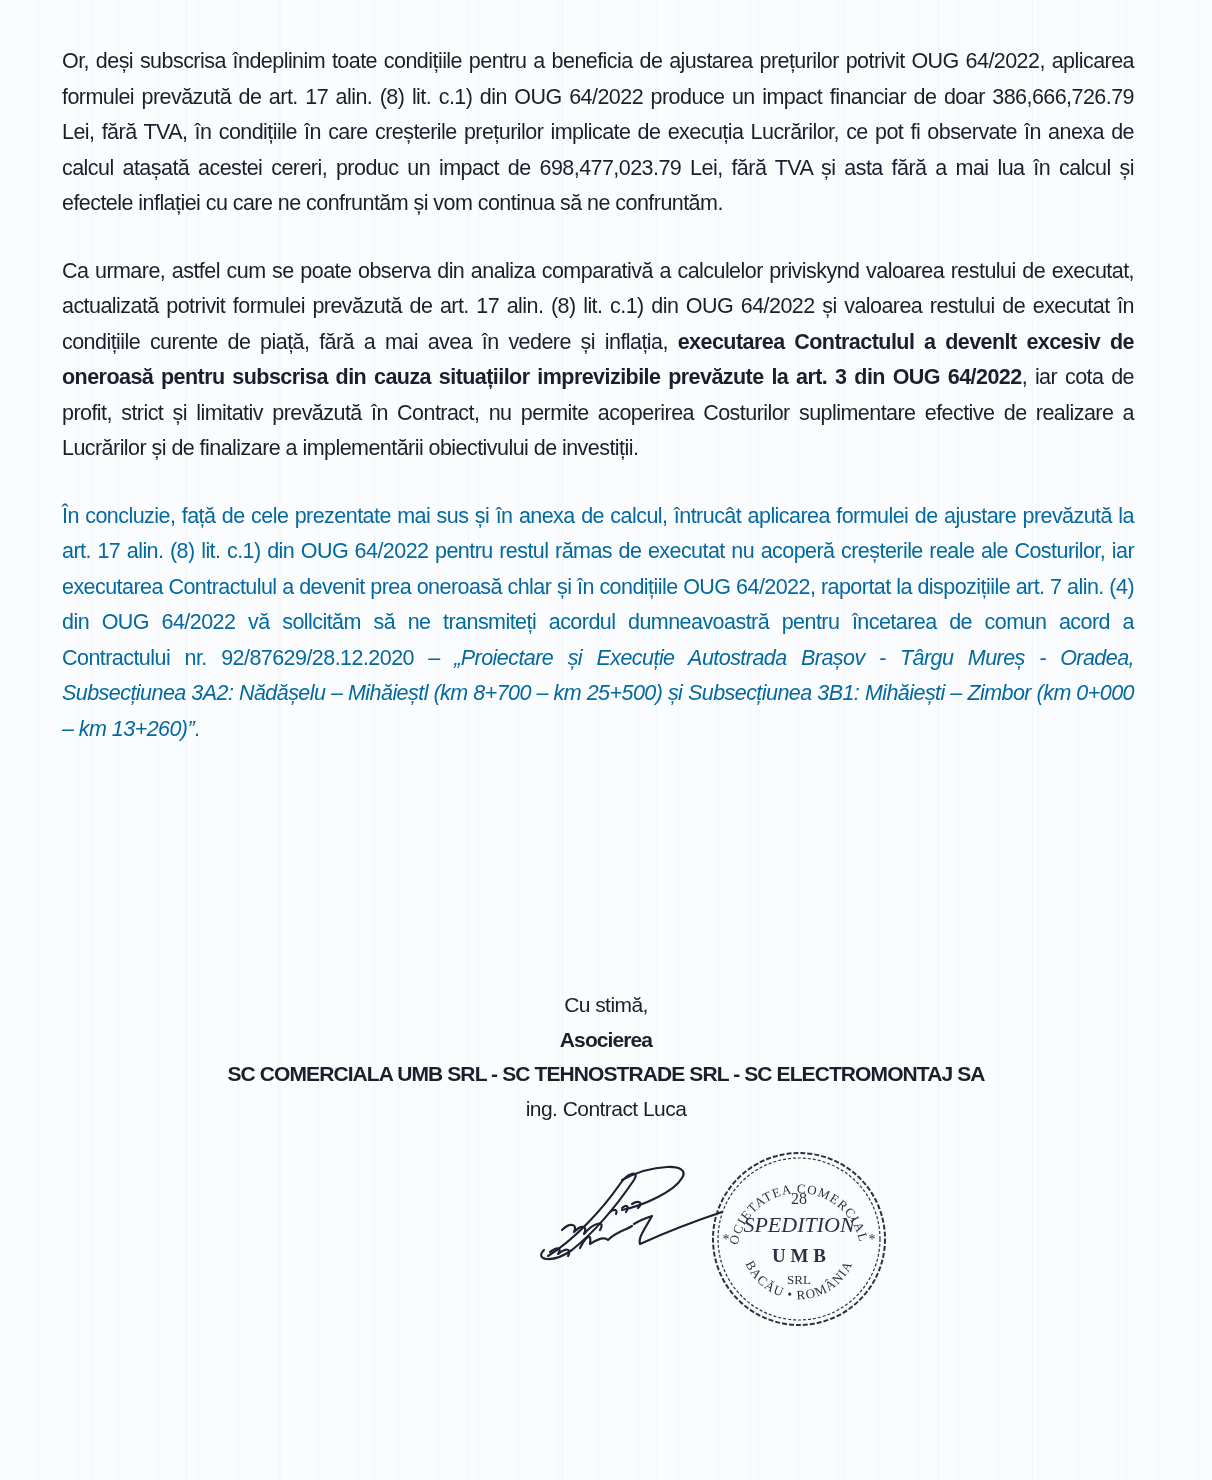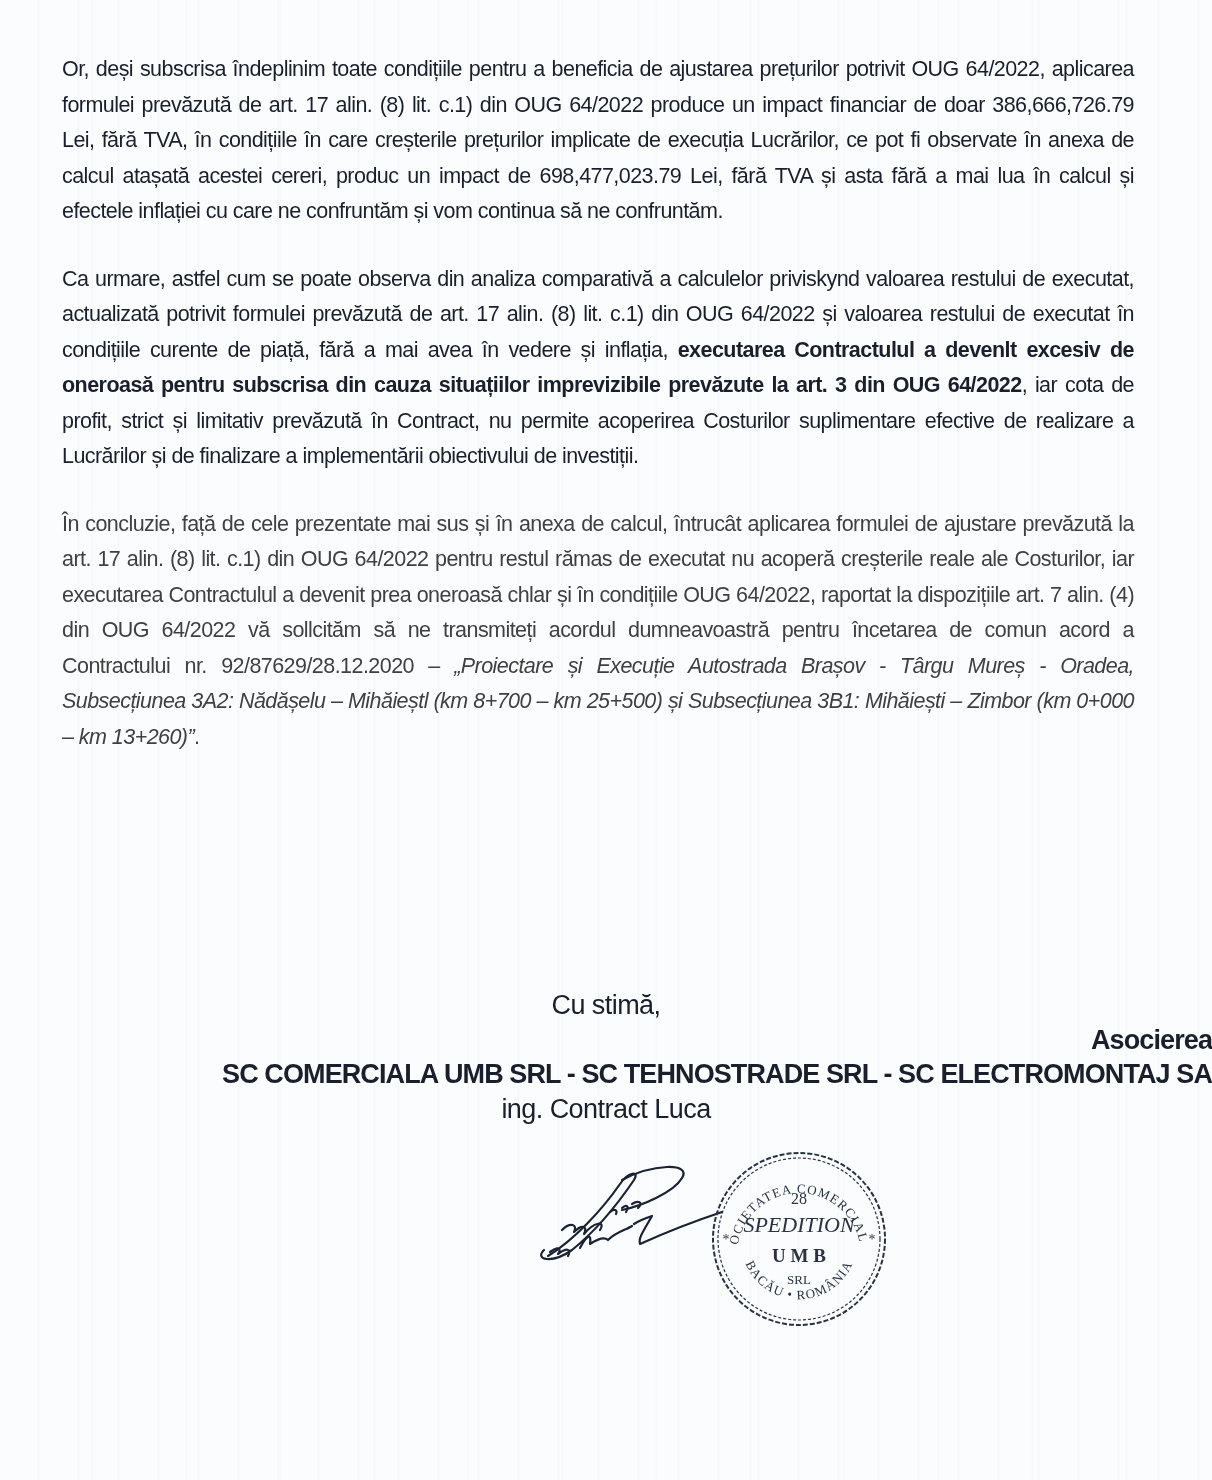--- a/index.html
+++ b/index.html
@@ -28,21 +28,21 @@
           rgba(180,190,205,0.0) 40px),
         repeating-linear-gradient(90deg,
           rgba(170,180,200,0.0) 0px,
           rgba(170,180,200,0.0) 91px,
           rgba(170,180,200,0.08) 92px,
           rgba(170,180,200,0.0) 94px);
     }
     .page {
       position: absolute;
       left: 62px;
-      top: 52px;
+      top: 44px;
       width: 1072px;
     }
     .para {
       margin: 0;
       font-size: 21.5px;
       line-height: 35.5px;
       text-align: justify;
       text-align-last: left;
       letter-spacing: -0.55px;
       word-spacing: 0px;
@@ -50,39 +50,38 @@
     .para + .para {
       margin-top: 32px;
     }
     .para .b {
       font-weight: bold;
     }
     .para .i {
       font-style: italic;
     }
     .para.p3 {
-      color: #404040;
+      color: #0369a1;
     }
     .closing {
       position: absolute;
       left: 0;
       width: 1212px;
       top: 988px;
       text-align: center;
-      font-size: 27px;
+      font-size: 21px;
       line-height: 34.5px;
       letter-spacing: -0.55px;
     }
     .closing div {
       white-space: nowrap;
     }
     .closing .strong {
       font-weight: bold;
       letter-spacing: -0.9px;
-      text-align: right;
     }
     .signature {
       position: absolute;
       left: 522px;
       top: 1160px;
       width: 210px;
       height: 120px;
     }
     .stamp {
       position: absolute;

